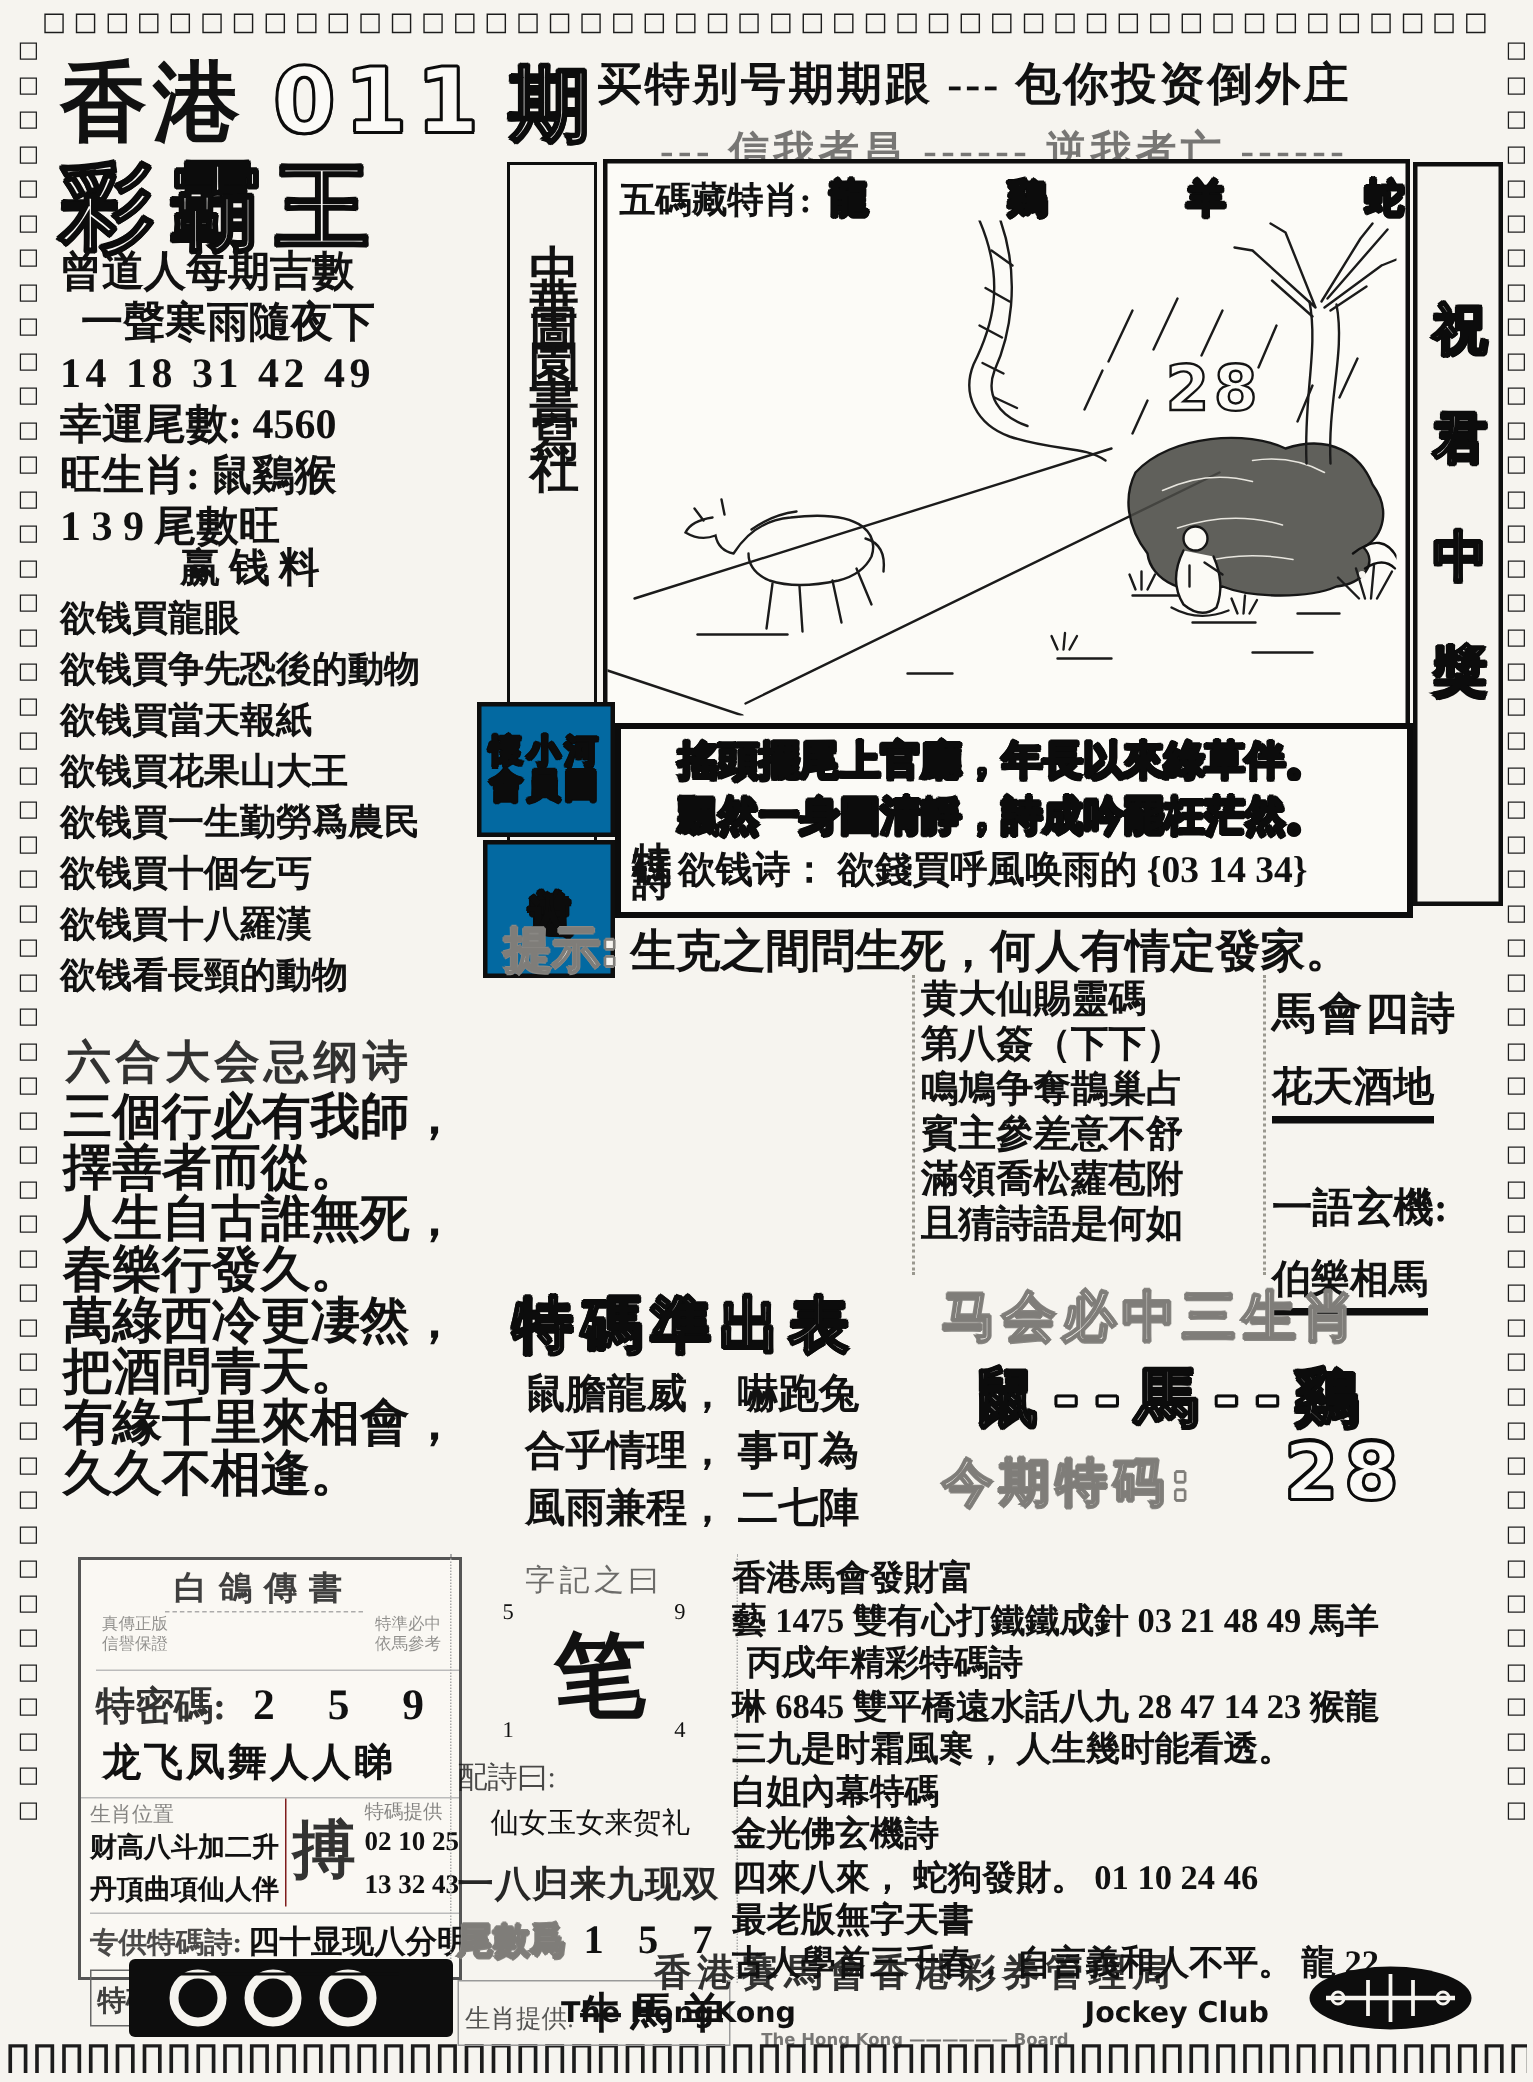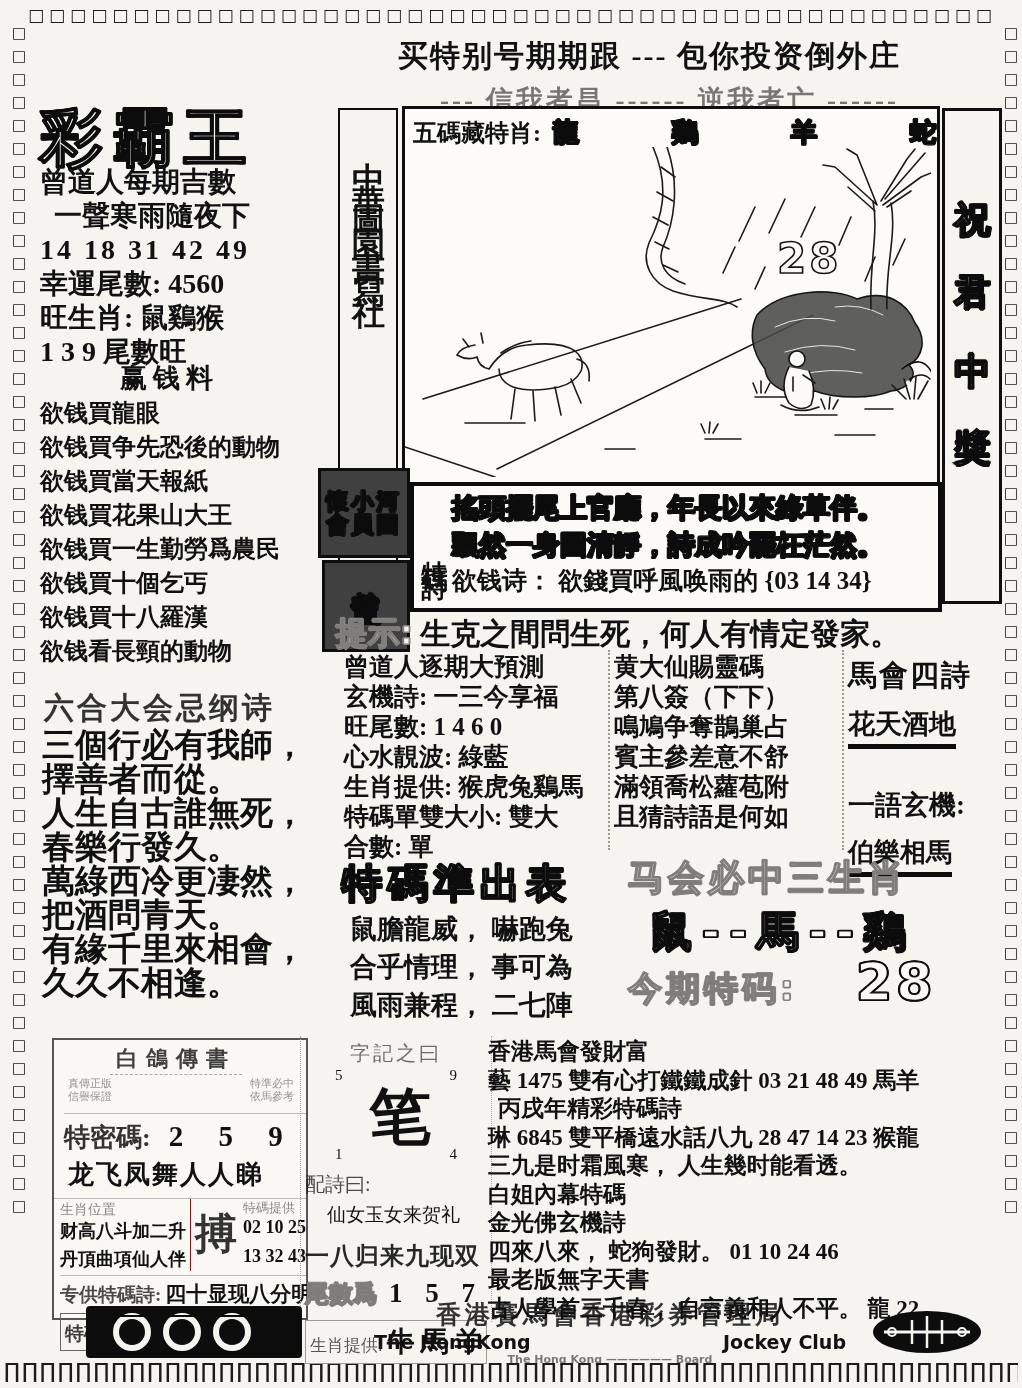--- a/index.html
+++ b/index.html
@@ -18,32 +18,37 @@
       text-shadow:-1.4px 0 #0c0c0c,1.4px 0 #0c0c0c,0 -1.4px #0c0c0c,0 1.4px #0c0c0c,
                   -1px -1px #0c0c0c,1px -1px #0c0c0c,-1px 1px #0c0c0c,1px 1px #0c0c0c;}
   .o2{color:#f6f4ef;-webkit-text-stroke:1.2px #7f7d79;
       text-shadow:-1.2px 0 #8a8884,1.2px 0 #8a8884,0 -1.2px #8a8884,0 1.2px #8a8884;}
   .faded{opacity:.55;}
   .nowrap{white-space:nowrap;}
   .vtext{writing-mode:vertical-rl;text-orientation:upright;}
   .ustrike{border-bottom:5px solid #0e0e0e;padding-bottom:2px;}
   .dotline{position:absolute;border-left:2px dotted #9a988f;}
   .seal{border:3px solid #0e0e0e;display:flex;flex-direction:column;align-items:center;justify-content:center;
-        background:#404040;font-weight:900;line-height:1.05;}
+        background:#0369a1;font-weight:900;line-height:1.05;}
 </style>
 </head>
 <body>
 
 <div class="sheet">
 
   <div class="chain h" style="left:28px;right:30px;top:2px;height:26px;">□□□□□□□□□□□□□□□□□□□□□□□□□□□□□□□□□□□□□□□□□□□□□□□□□□□□□□□□□□□□□□□□□□□□□□</div>
   <div class="chain h" style="left:4px;right:4px;bottom:0px;height:30px;font-size:21px;letter-spacing:2px;">∏∏∏∏∏∏∏∏∏∏∏∏∏∏∏∏∏∏∏∏∏∏∏∏∏∏∏∏∏∏∏∏∏∏∏∏∏∏∏∏∏∏∏∏∏∏∏∏∏∏∏∏∏∏∏∏∏∏∏∏∏∏∏∏∏∏∏∏∏∏∏∏∏∏∏∏∏∏∏∏∏∏∏∏∏∏∏∏∏∏</div>
   <div class="chain v" style="left:2px;top:24px;bottom:30px;width:26px;">□□□□□□□□□□□□□□□□□□□□□□□□□□□□□□□□□□□□□□□□□□□□□□□□□□□□</div>
   <div class="chain v" style="right:2px;top:24px;bottom:30px;width:26px;">□□□□□□□□□□□□□□□□□□□□□□□□□□□□□□□□□□□□□□□□□□□□□□□□□□□□</div>
 
+  <div class="abs nowrap" style="left:40px;top:30px;">
+    <span class="heavy sans" style="font-size:58px;letter-spacing:4px;">香港</span>
+    <span class="o1 heavy sans" style="font-size:60px;letter-spacing:6px;margin-left:14px;">011</span>
+    <span class="o1 heavy sans" style="font-size:54px;margin-left:10px;">期</span>
+  </div>
   <div class="abs o1 heavy sans" style="left:40px;top:96px;font-size:62px;letter-spacing:10px;">彩霸王</div>
 
   <div class="abs bold nowrap" style="left:398px;top:36px;font-size:30px;letter-spacing:2px;">买特别号期期跟 --- 包你投资倒外庄</div>
   <div class="abs bold nowrap faded" style="left:440px;top:82px;font-size:27px;letter-spacing:3px;filter:blur(.4px);">--- 信我者昌 ------ 逆我者亡 ------</div>
 
   <div class="abs bold" style="left:40px;top:165px;width:300px;font-size:28px;line-height:34px;">
     <div>曾道人每期吉數</div>
     <div style="padding-left:14px;">一聲寒雨隨夜下</div>
     <div style="letter-spacing:3px;">14 18 31 42 49</div>
     <div>幸運尾數:  4560</div>
@@ -150,29 +155,20 @@
         <span class="bold">欲錢買呼風唤雨的 {03 14 34}</span>
       </div>
     </div>
   </div>
 
   <div class="abs nowrap" style="left:336px;top:612px;font-size:30px;">
     <span class="o2 heavy sans" style="font-size:32px;">提示:</span>
     <span class="heavy">生克之間問生死，何人有情定發家。</span>
   </div>
 
-  <div class="abs bold nowrap" style="left:344px;top:652px;font-size:25px;line-height:30px;">
-    <div>曾道人逐期大預測</div>
-    <div>玄機詩:  一三今享福</div>
-    <div>旺尾數:  1 4 6 0</div>
-    <div>心水靚波:  綠藍</div>
-    <div>生肖提供:  猴虎兔鷄馬</div>
-    <div>特碼單雙大小:  雙大</div>
-    <div>合數:  單</div>
-  </div>
 
   <div class="abs bold nowrap" style="left:614px;top:652px;font-size:25px;line-height:30px;">
     <div>黄大仙賜靈碼</div>
     <div>第八簽（下下）</div>
     <div>鳴鳩争奪鵲巢占</div>
     <div>賓主參差意不舒</div>
     <div>滿領喬松蘿苞附</div>
     <div>且猜詩語是何如</div>
   </div>
 

